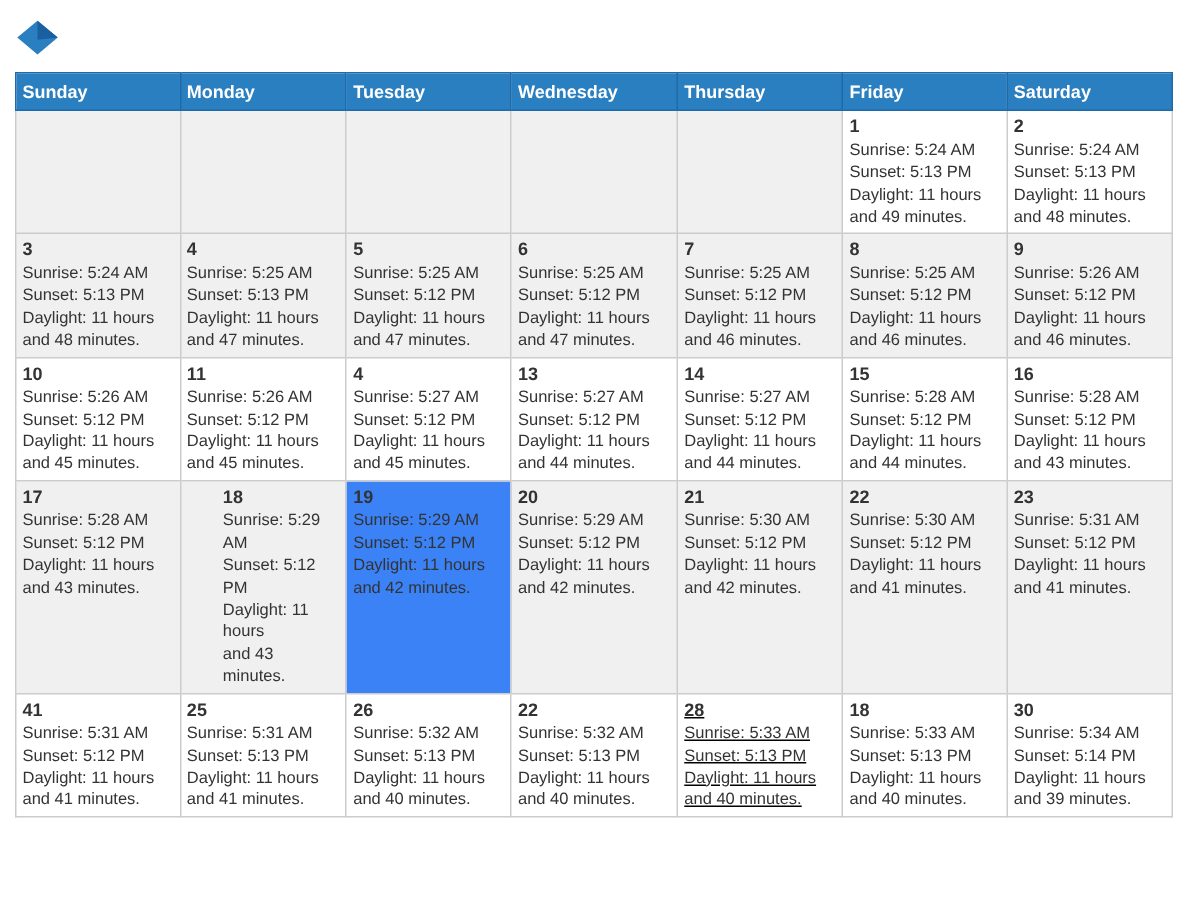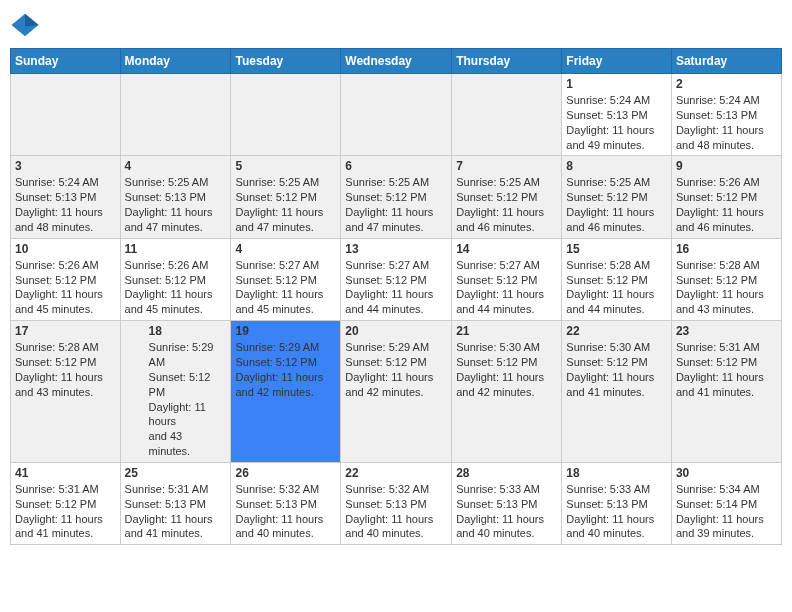--- a/index.html
+++ b/index.html
@@ -327,21 +327,21 @@
 Daylight: 11 hours
 and 40 minutes.</div>
           </td>
           <td style="background: rgb(255, 255, 255);">
             <span class="day-num">22</span>
             <div class="day-info" style="white-space: pre-line;">Sunrise: 5:32 AM
 Sunset: 5:13 PM
 Daylight: 11 hours
 and 40 minutes.</div>
           </td>
-          <td style="background: rgb(255, 255, 255);">
+          <td style="background: rgb(255, 255, 255); text-decoration: underline;">
             <span class="day-num">28</span>
             <div class="day-info" style="white-space: pre-line;">Sunrise: 5:33 AM
 Sunset: 5:13 PM
 Daylight: 11 hours
 and 40 minutes.</div>
           </td>
           <td style="background: rgb(255, 255, 255);">
             <span class="day-num">18</span>
             <div class="day-info" style="white-space: pre-line;">Sunrise: 5:33 AM
 Sunset: 5:13 PM

